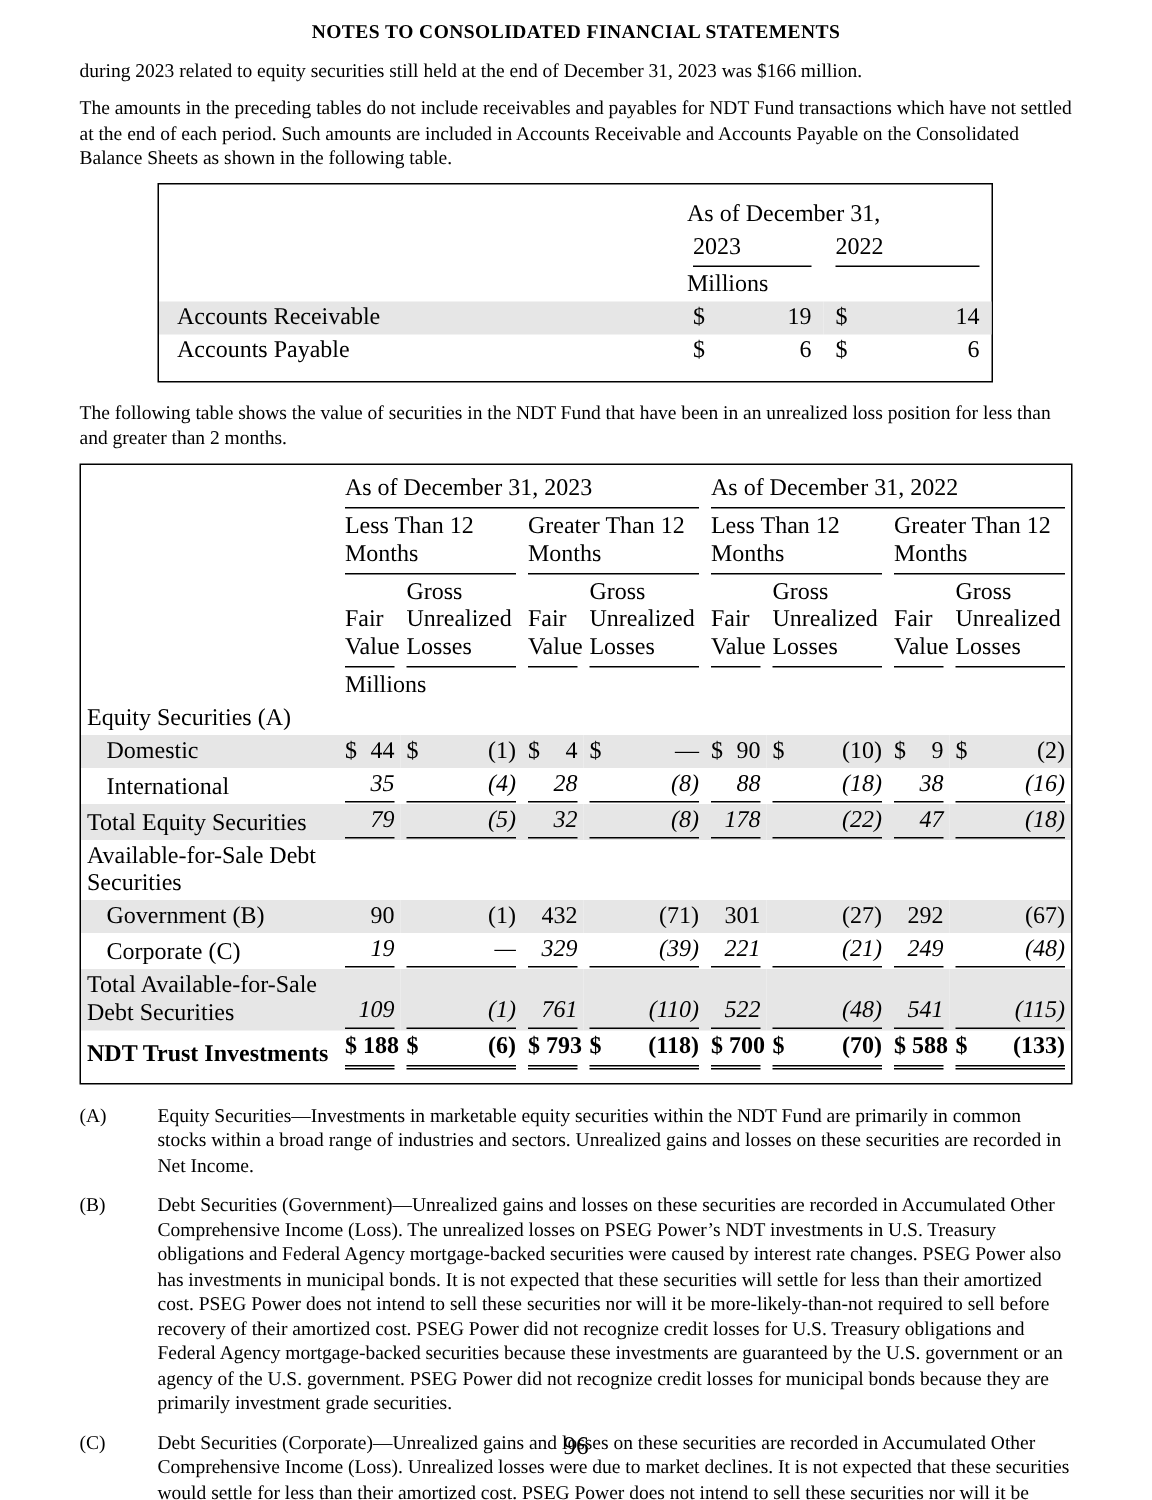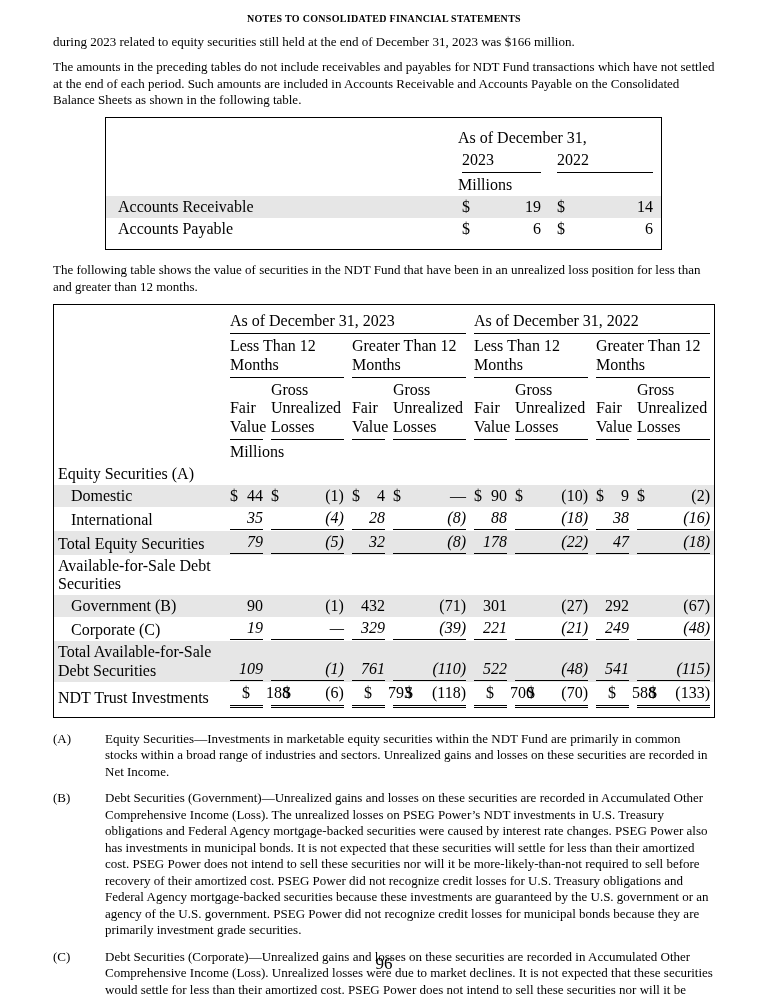--- a/index.html
+++ b/index.html
@@ -7,37 +7,37 @@
   .page {
     position:relative;
     width:768px; height:1000px;
     background:#fff;
     font-family:"Liberation Serif", serif;
     font-size:13px; color:#000;
     padding:13px 53px 0 53px;
     overflow:hidden;
   }
   .doc-title {
-    font-size:10px; font-weight:bold; text-align:center;
+    font-size:13px; font-weight:bold; text-align:center;
     letter-spacing:0.3px; margin-bottom:10px;
   }
   .para { line-height:1.25; margin-bottom:9px; }
 
   
   .tbl-box { border:1.5px solid #000; background:#fff; }
   .tbl1-box { width:557px; margin:2px 0 12px 52px; padding:9px 0 10px 0; }
   .tbl2-box { width:662px; margin:1px 0 13px 0; padding:5px 0 8px 0; }
 
   table.fin { border-collapse:collapse; width:100%; font-size:16px; table-layout:fixed; }
   table.fin th, table.fin td {
     vertical-align:bottom; font-weight:normal; text-align:left;
     padding:2px 4px 1px 4px; line-height:1.18;
   }
   tr.shaded { background:#e6e6e6; }
-  tr.row-bold td, tr.row-bold span { font-weight:normal;margin-left:12px; }
+  tr.row-bold td, tr.row-bold span { font-weight:bold; }
 
   .ghead { font-weight:bold; text-align:center; line-height:1.12; padding:2px 5px 0 5px; }
   .hu { border-bottom:1px solid #000; padding-bottom:2px; }
   .unit-cell { text-align:center; font-weight:normal; padding:3px 4px 1px 4px; }
 
   .lbl { padding-left:7px; }
   .lbl.indent { padding-left:17px; }
   .tbl1 .lbl { padding-left:12px; }
 
   .cell { display:flex; justify-content:space-between; align-items:flex-end; }
@@ -120,21 +120,21 @@
               <div class="cell">
                 <span class="cur">$</span>
                 <span class="val">6</span>
               </div>
             </td>
           </tr>
         </tbody>
     </table>
   </div>
 
-  <p class="para">The following table shows the value of securities in the NDT Fund that have been in an unrealized loss position for less than and greater than 12 months.</p>
+  <p class="para">The following table shows the value of securities in the NDT Fund that have been in an unrealized loss position for less than and greater than 2 months.</p>
 
   <div class="tbl-box tbl2-box">
     <table class="fin tbl2">
       <colgroup>
         <col>
         <col style="width:41px">
           <col style="width:81px">
         <col style="width:41px">
           <col style="width:81px">
         <col style="width:41px">

